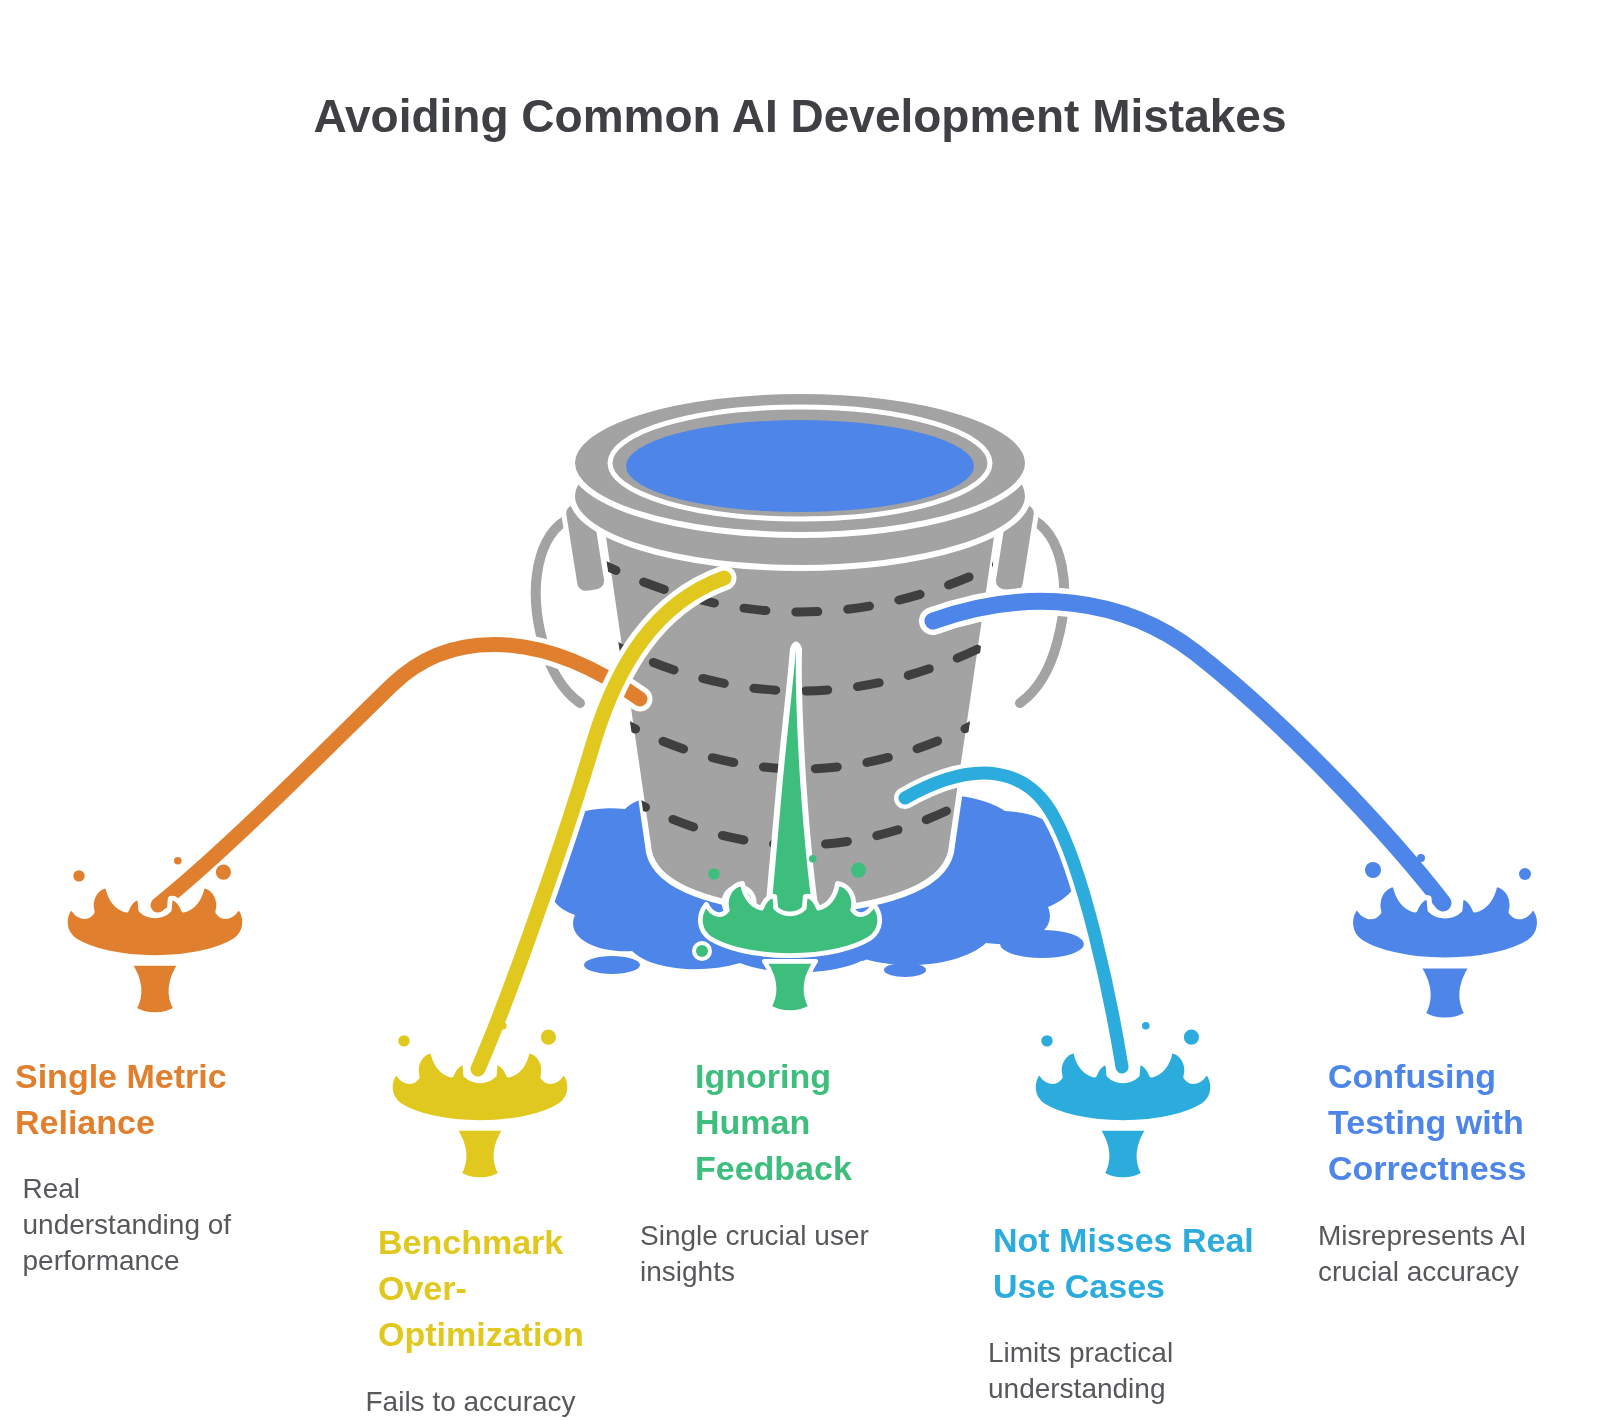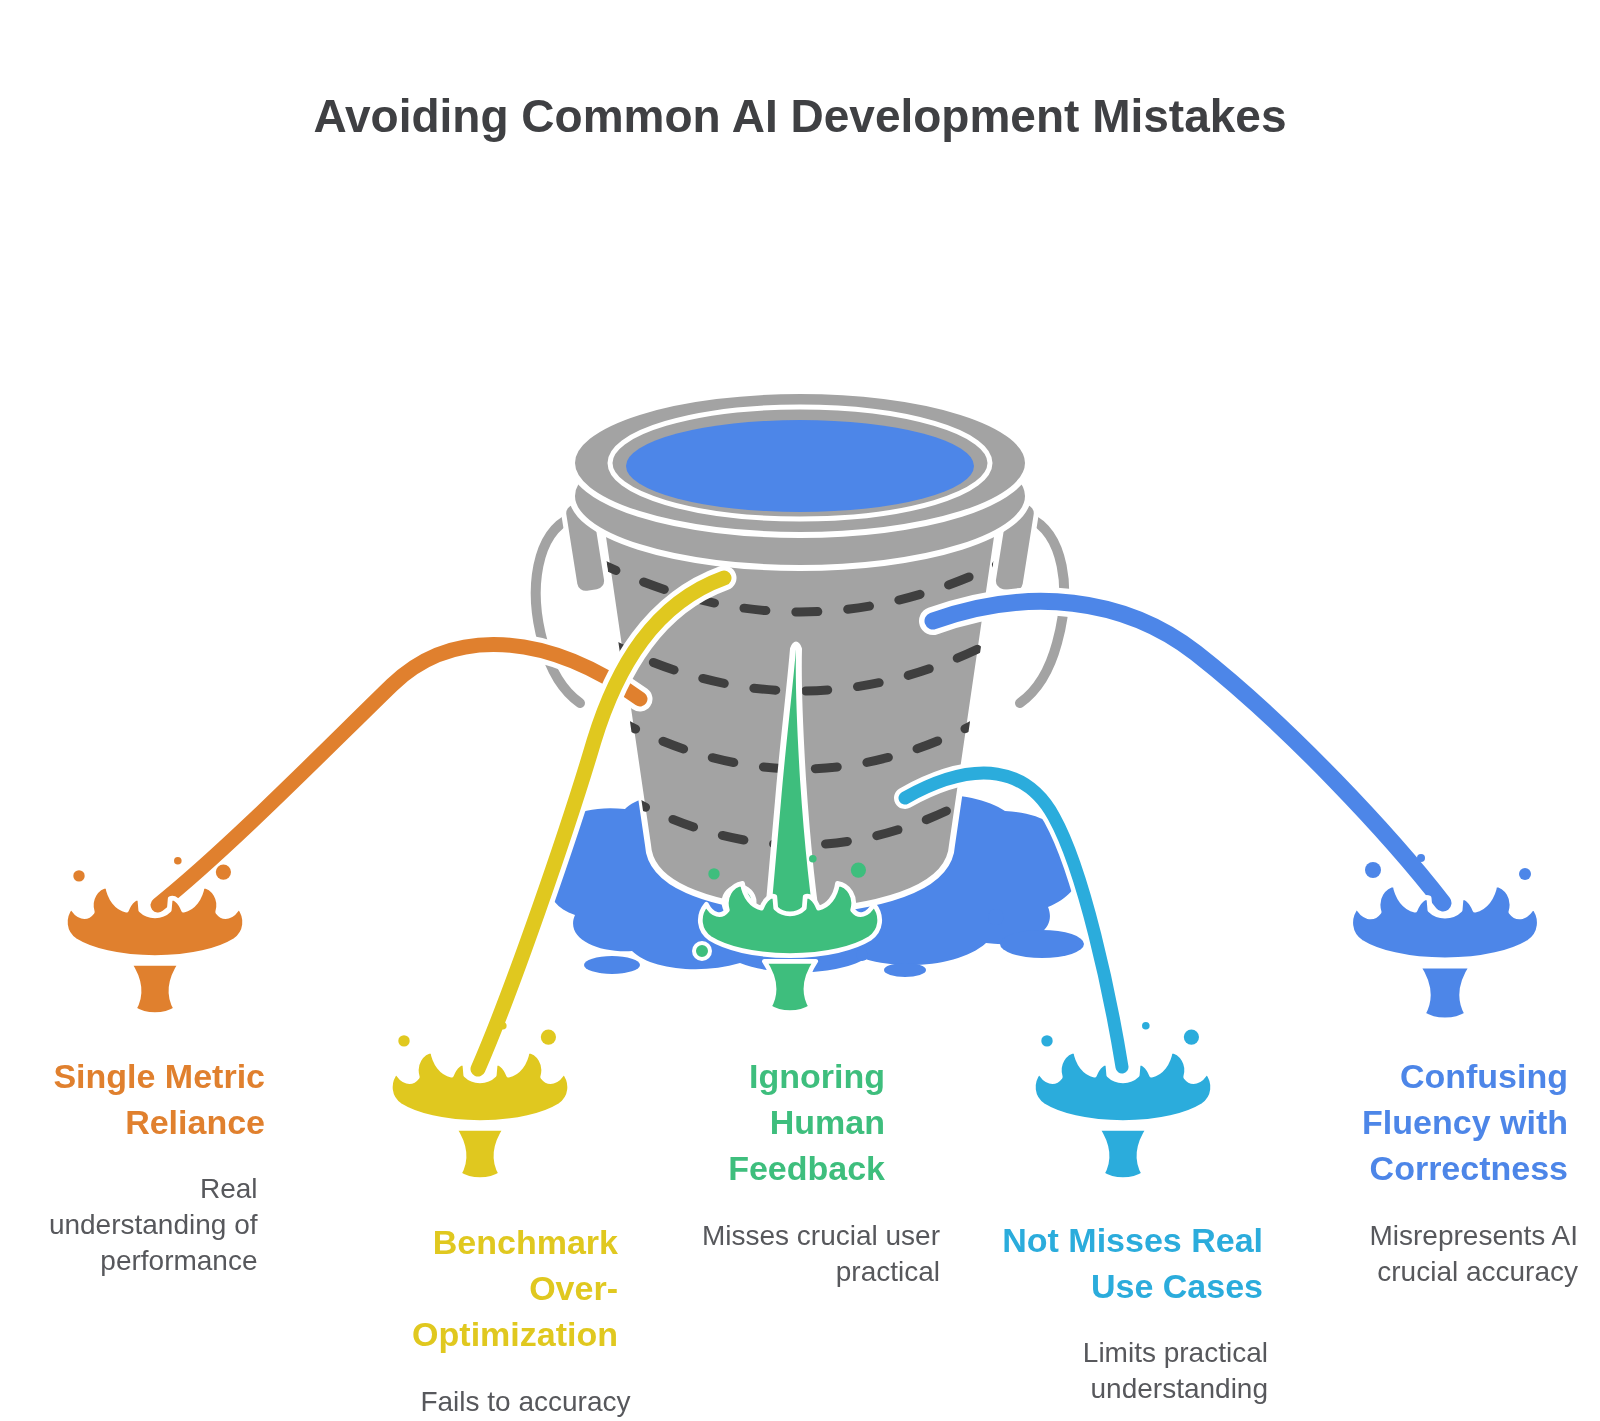--- a/index.html
+++ b/index.html
@@ -32,21 +32,21 @@
   .stroke-cyan{stroke:var(--cyan,#2BACDC);}
   .stroke-blue{stroke:var(--blue,#4D86E8);}
   .dash{stroke:var(--dash-gray,#3F3F3F);}
   .t-orange{color:var(--orange,#E0802E);}
   .t-yellow{color:var(--yellow,#E0C81F);}
   .t-green{color:var(--green,#3EBE7D);}
   .t-cyan{color:var(--cyan,#2BACDC);}
   .t-blue{color:var(--blue,#4D86E8);}
   .label{
     position:absolute;
-    text-align:right;
+    text-align:left;
   }
   .label h2{
     font-size:34px;
     font-weight:700;
     line-height:1.36;
     margin:0 auto;
   }
   .label p{
     font-size:28px;
     line-height:1.28;
@@ -174,26 +174,26 @@
     <p style="max-width:235px">Real understanding of performance</p>
   </div>
 
   <div class="label" style="left:348px;top:1178px;width:300px">
     <h2 class="t-yellow" style="max-width:240px">Benchmark Over-Optimization</h2>
     <p style="max-width:265px">Fails to accuracy real-world performance</p>
   </div>
 
   <div class="label" style="left:640px;top:1012px;width:300px">
     <h2 class="t-green" style="max-width:190px">Ignoring Human Feedback</h2>
-    <p style="max-width:300px">Misses crucial user practical</p>
+    <p style="max-width:300px">Single crucial user insights</p>
   </div>
 
   <div class="label" style="left:958px;top:1176px;width:340px">
     <h2 class="t-cyan" style="max-width:270px">Not Misses Real Use Cases</h2>
     <p style="max-width:280px">Limits practical understanding</p>
   </div>
 
   <div class="label" style="left:1288px;top:1012px;width:320px">
-    <h2 class="t-blue" style="max-width:240px">Confusing Fluency with Correctness</h2>
+    <h2 class="t-blue" style="max-width:240px">Confusing Testing with Correctness</h2>
     <p style="max-width:260px">Misrepresents AI crucial accuracy</p>
   </div>
 
 </div>
 
 </body></html>

